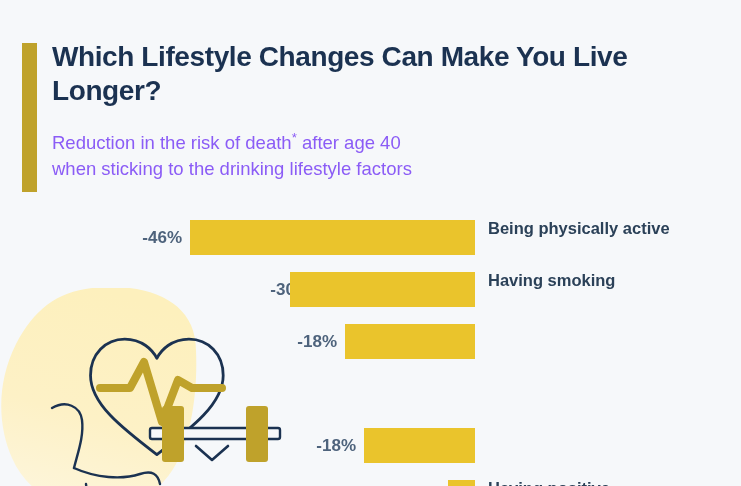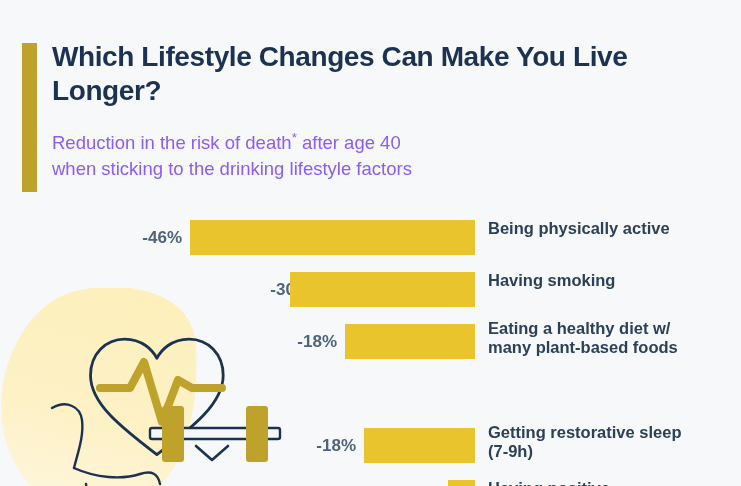--- a/index.html
+++ b/index.html
@@ -185,34 +185,26 @@
       <span class="value-label" style="right: 459px;">-30%</span>
       <div class="bar" style="left: 290px; width: 185px; background: rgb(234, 196, 44);"></div>
       <div class="cat-label">
         <span>Having smoking</span>
       </div>
     </div>
 
     <div class="row" style="top: 110px;">
       <span class="value-label" style="right: 404px;">-18%</span>
       <div class="bar" style="left: 345px; width: 130px; background: rgb(234, 196, 44);"></div>
-      <div class="cat-label two-line">
-        <span>Eating a healthy diet w/</span><br>
-        <span>many plant-based foods</span>
-      </div>
     </div>
 
 
     <div class="row" style="top: 214px;">
       <span class="value-label" style="right: 385px; text-align: center;">-18%</span>
       <div class="bar" style="left: 364px; width: 111px; background: rgb(234, 196, 44);"></div>
-      <div class="cat-label two-line">
-        <span>Getting restorative sleep</span><br>
-        <span>(7-9h)</span>
-      </div>
     </div>
 
     <div class="row clipped" style="top: 266px;">
       <span class="value-label" style="right: 301px;"></span>
       <div class="bar" style="left: 448px; width: 27px; background: rgb(234, 196, 44);"></div>
       <div class="cat-label">
         <span>Having positive</span>
       </div>
     </div>
 

